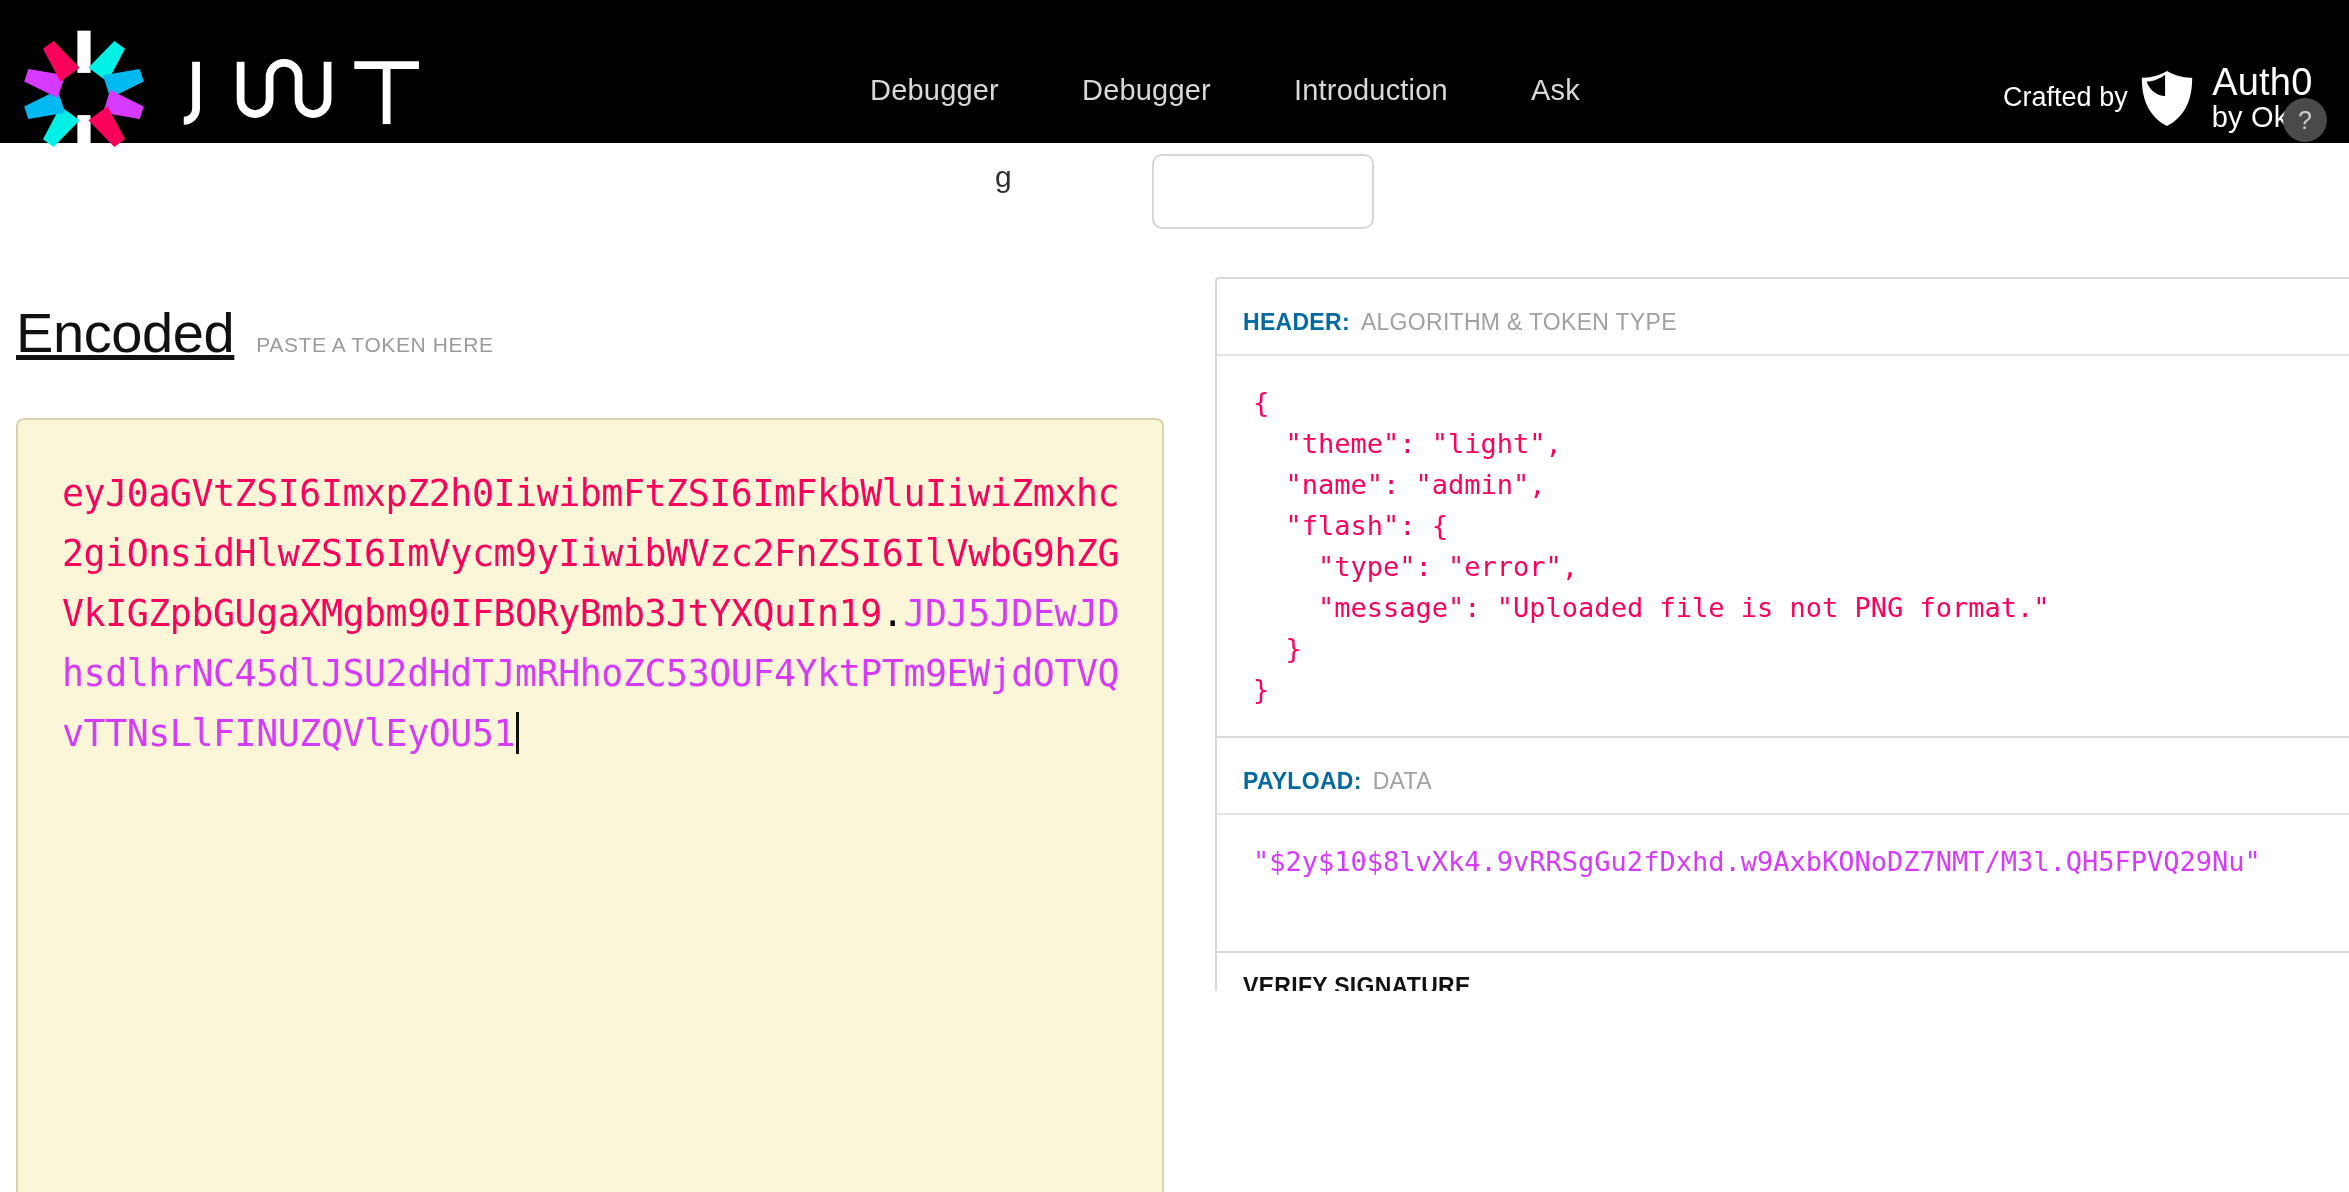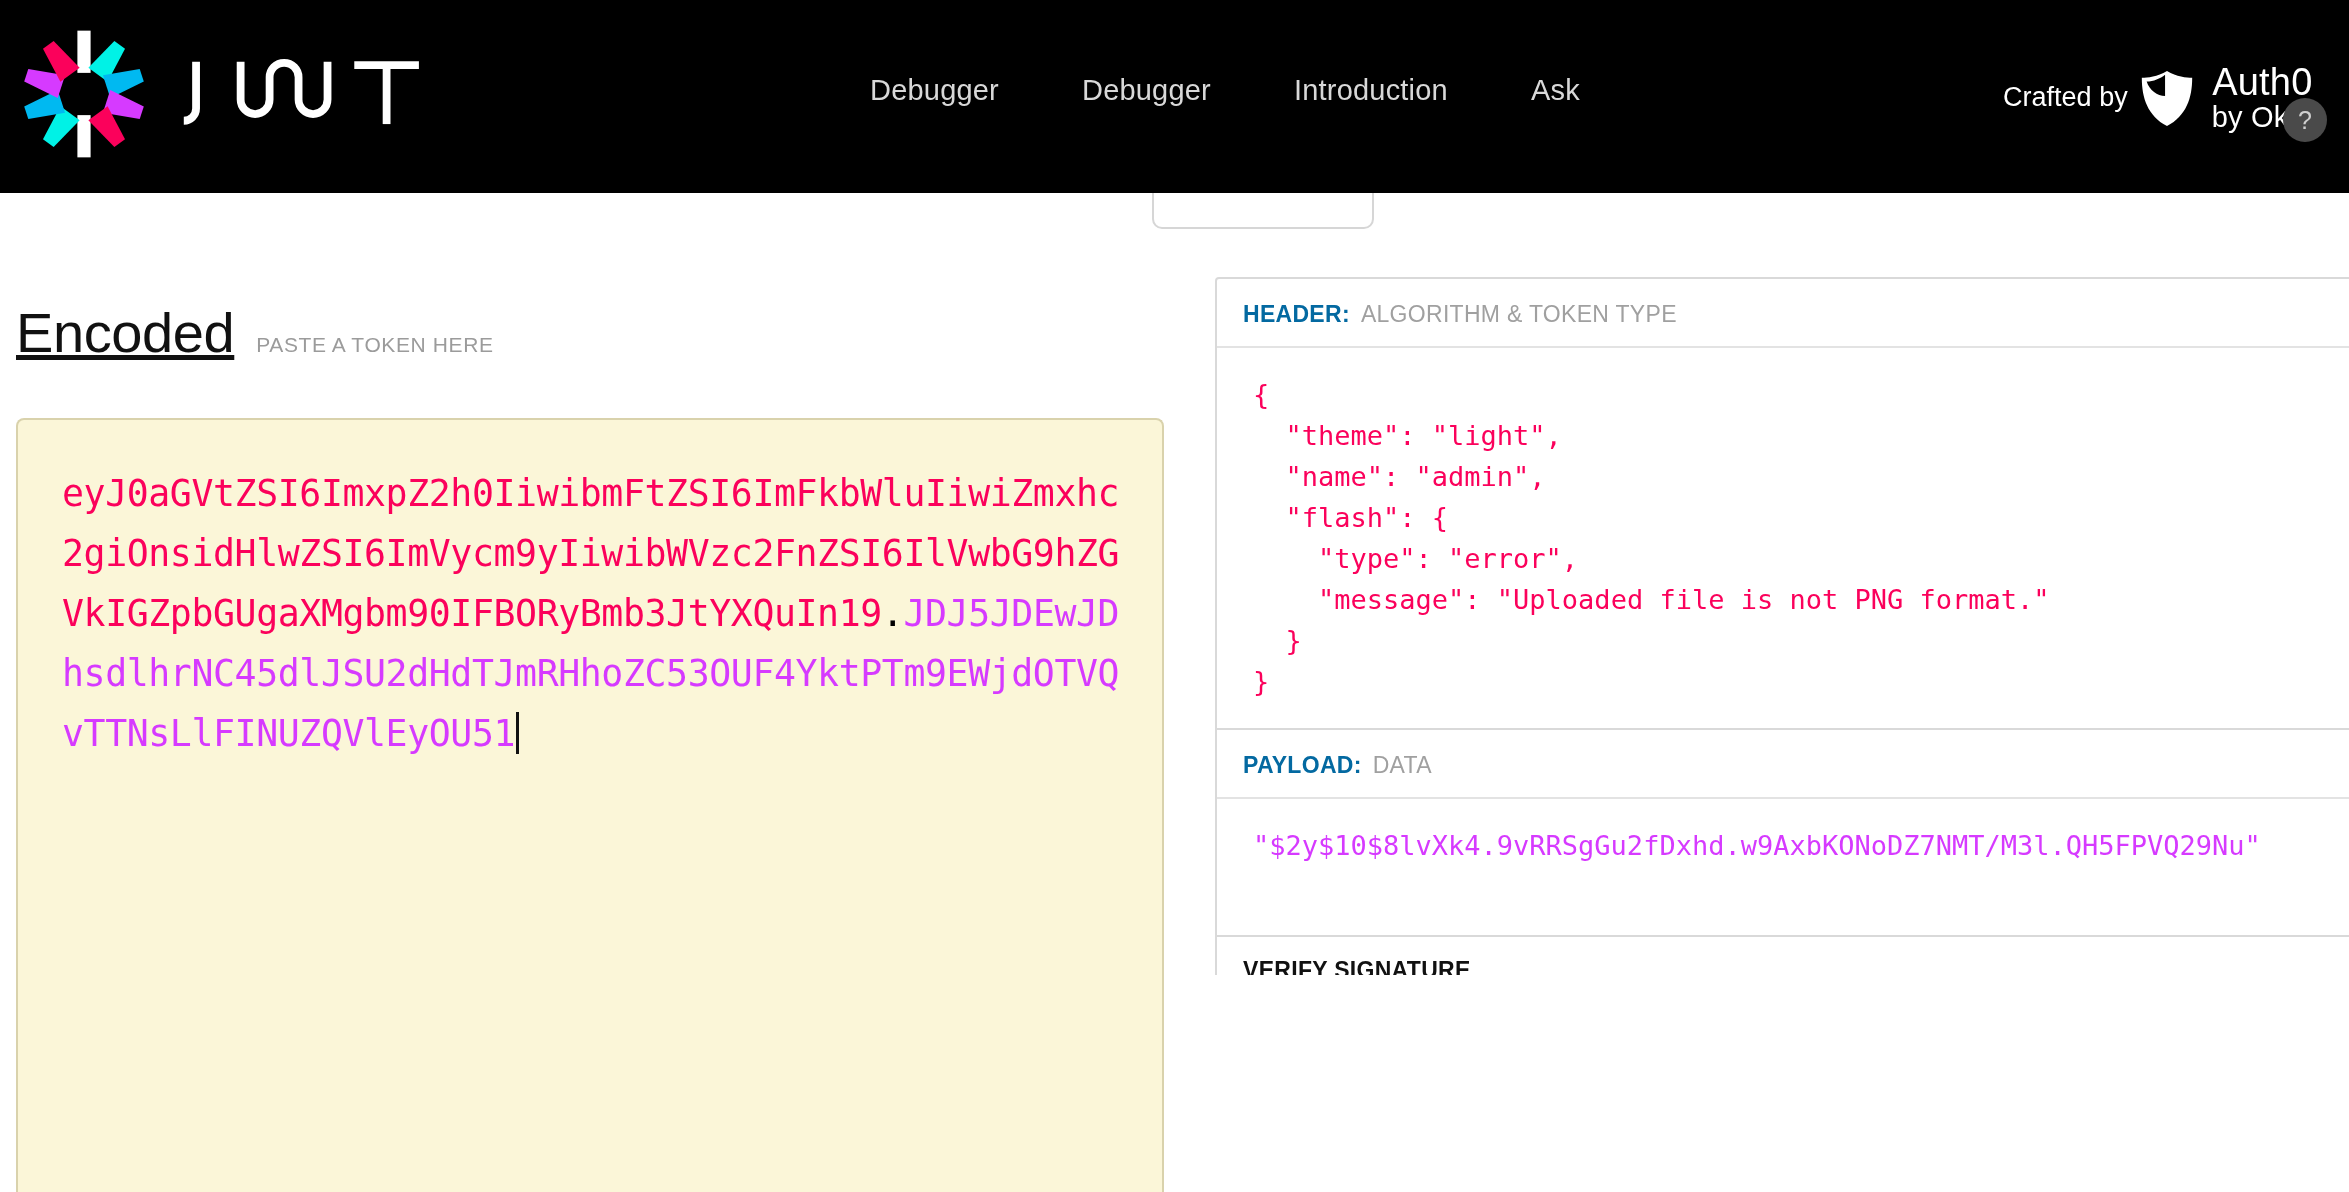--- a/index.html
+++ b/index.html
@@ -11,21 +11,21 @@
     overflow: hidden;
     background: #ffffff;
     font-family: "Liberation Sans", sans-serif;
   }
 
   
   .topnav {
     position: absolute;
     top: 0; left: 0;
     width: 2349px;
-    height: 193px;
+    height: 143px;
     background: #000000;
     z-index: 50;
   }
 
   .nav-logo-wrap {
     position: absolute;
     left: 18px;
     top: 28px;
     display: flex;
     align-items: center;
@@ -227,20 +227,21 @@
     font-size: 23px;
     font-weight: 700;
     color: #0369a1;
     letter-spacing: 0.3px;
   }
   .dec-label .v {
     font-size: 23px;
     font-weight: 400;
     color: #a0a0a0;
     letter-spacing: 0.3px;
+    margin-top: 8px;
   }
 
   .dec-body {
     padding: 26px 26px 26px 36px;
     font-family: "DejaVu Sans Mono", monospace;
     font-size: 27px;
     line-height: 41px;
     white-space: pre-wrap;
     word-break: break-all;
     cursor: text;

